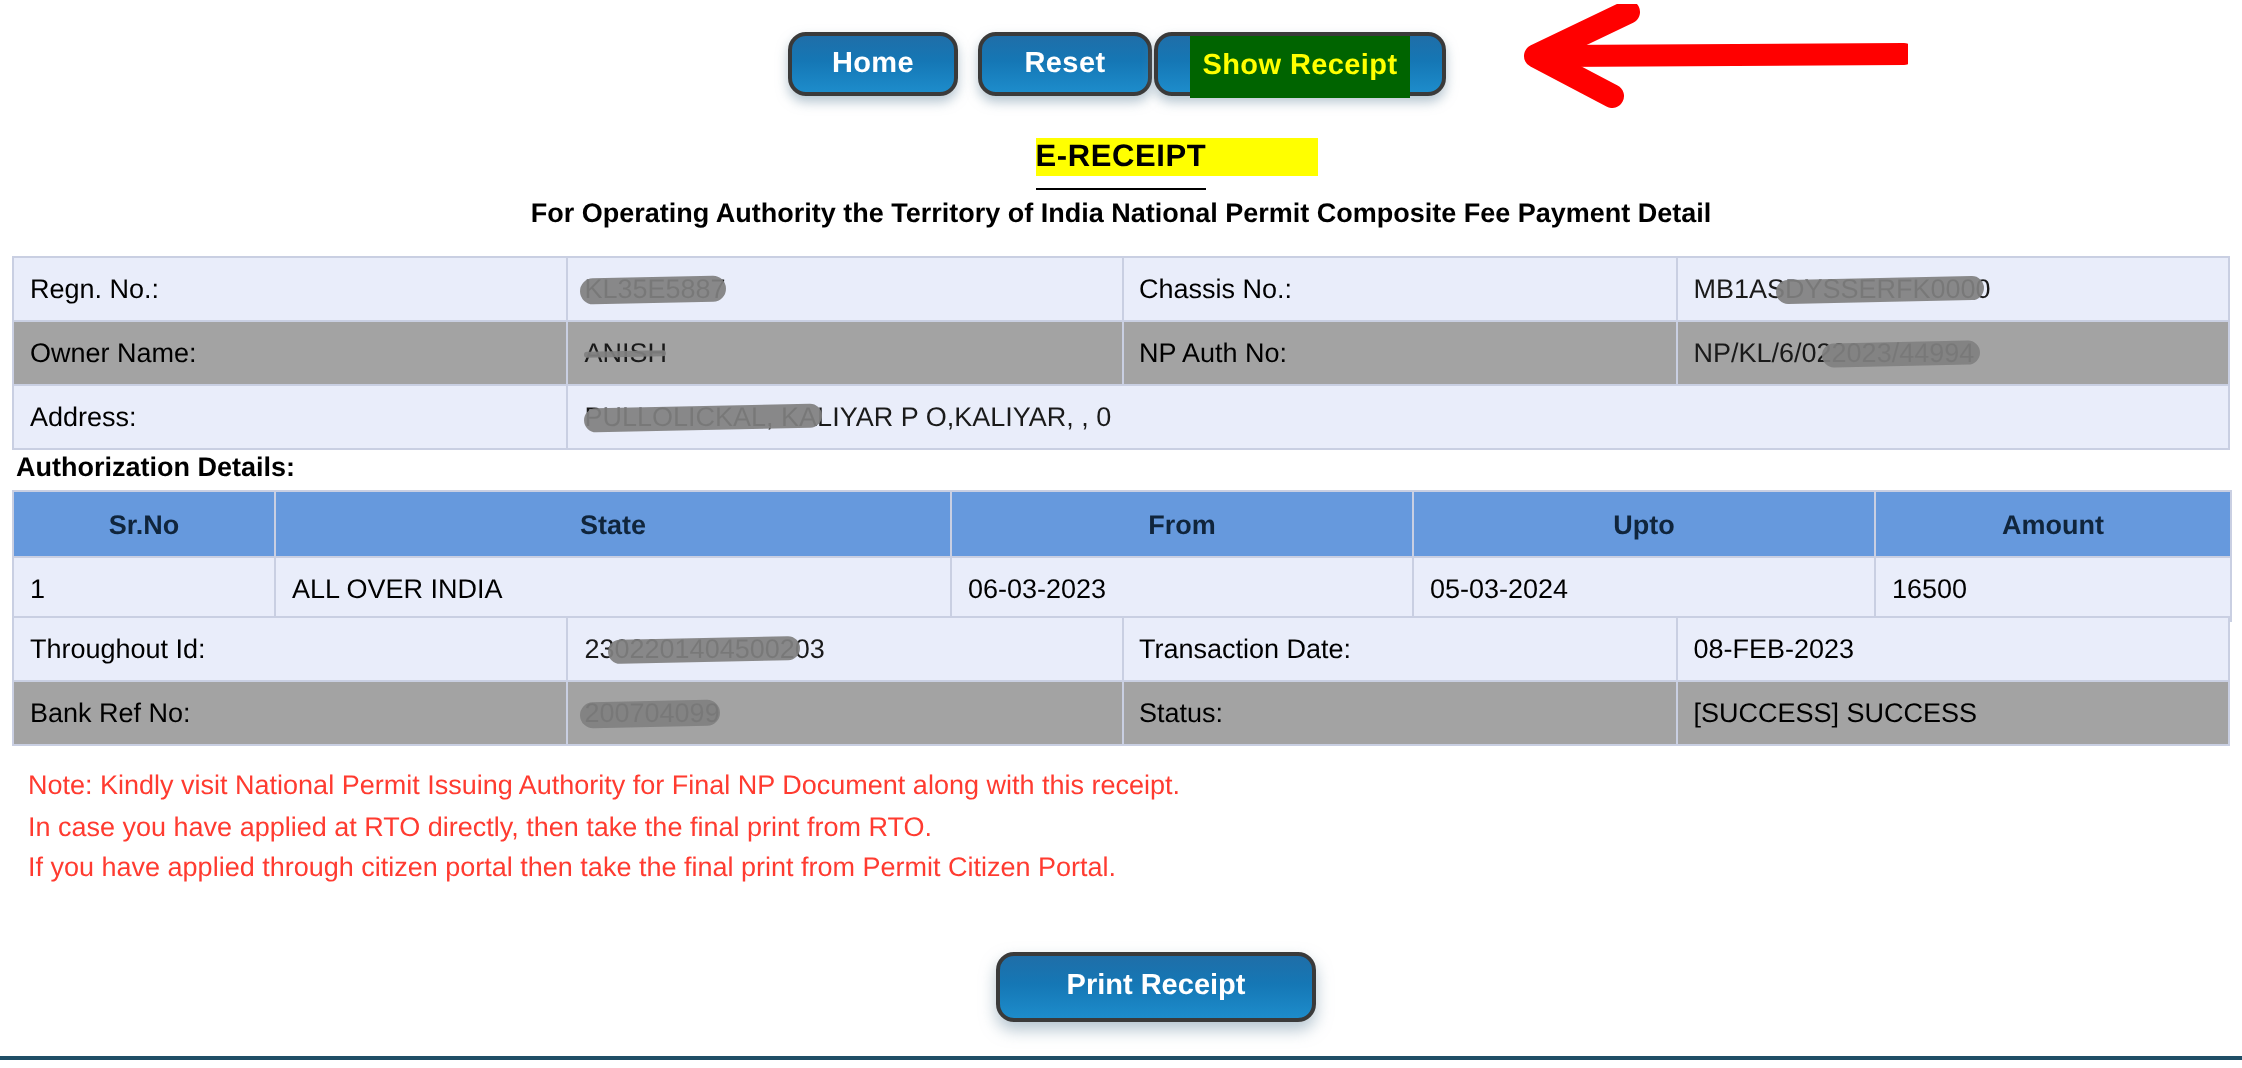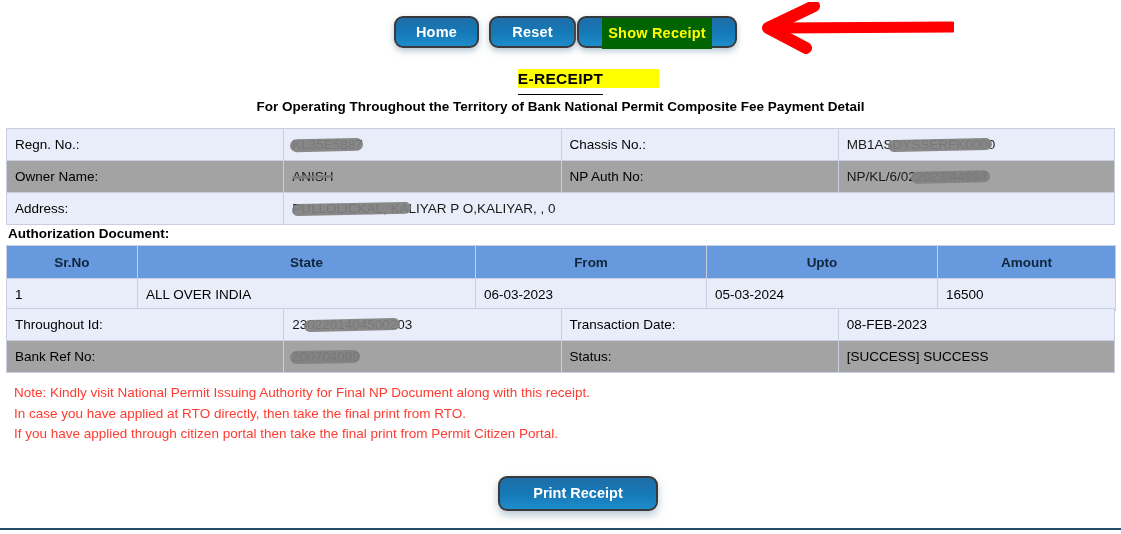--- a/index.html
+++ b/index.html
@@ -38,21 +38,21 @@
     line-height: 28px;
     text-align: center;
     letter-spacing: .2px;
     box-shadow: 0 3px 6px rgba(120,150,170,.55);
     cursor: pointer;
     padding: 0 14px;
     white-space: nowrap;
   }
   #btn-home  { left: 394px; width: 85px; }
   #btn-reset { left: 489px; width: 87px; }
-  #btn-show  { left: 577px; width: 160px; padding: 0 6px; }
+  #btn-show  { left: 577px; width: 146px; padding: 0 6px; }
   #btn-show .hl {
     display: inline-block;
     background: #006400;
     color: #ffff00;
     padding: 1px 6px 2px 6px;
     font-weight: bold;
   }
 
   
   .arrow {
@@ -250,21 +250,21 @@
   <path d="M208 25 L34 26" stroke="#ff0000" stroke-width="11" stroke-linecap="round" fill="none"></path>
   <path d="M70 4 L24 26 L62 46" stroke="#ff0000" stroke-width="12" stroke-linecap="round" stroke-linejoin="round" fill="none"></path>
 </svg>
 
 <div class="ereceipt-wrap">
   <span class="ereceipt">
     <span class="mark">E-RECEIPT</span>
     <span class="rule"></span>
   </span>
 </div>
-<div class="subtitle">For Operating Throughout the Territory of Bank National Permit Composite Fee Payment Detail</div>
+<div class="subtitle">For Operating Authority the Territory of India National Permit Composite Fee Payment Detail</div>
 
 <table class="detail-table" id="detail-top">
   <colgroup>
     <col class="c-label1">
       <col class="c-val1">
       <col class="c-label2">
       <col class="c-val2">
   </colgroup>
   <tbody>
     <tr class="alt">
@@ -279,21 +279,21 @@
       <td>NP Auth No:</td>
       <td><span class="redact rd-tail">NP/KL/6/022023/44994</span></td>
     </tr>
     <tr class="alt">
       <td>Address:</td>
       <td colspan="3"><span class="redact rd-addr1">PULLOLICKAL, KALIYAR P O,KALIYAR, , 0</span></td>
     </tr>
   </tbody>
 </table>
 
-<div class="auth-heading">Authorization Document:</div>
+<div class="auth-heading">Authorization Details:</div>
 <table class="auth-table">
   <colgroup>
     <col class="a-sr">
       <col class="a-st">
       <col class="a-fr">
       <col class="a-up">
       <col class="a-am">
   </colgroup>
   <thead>
     <tr>

